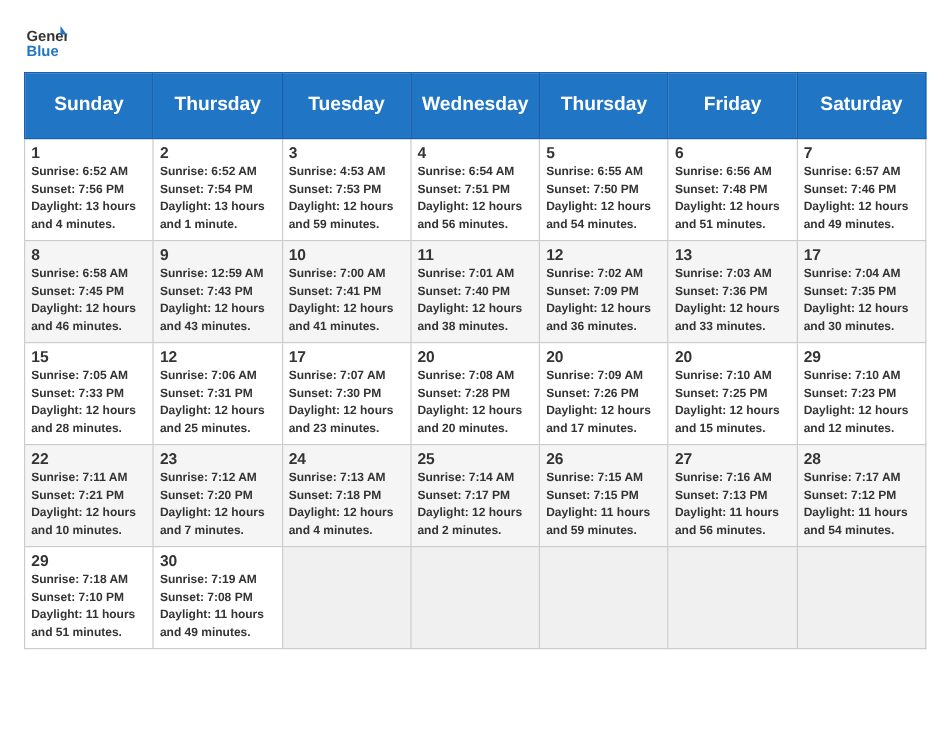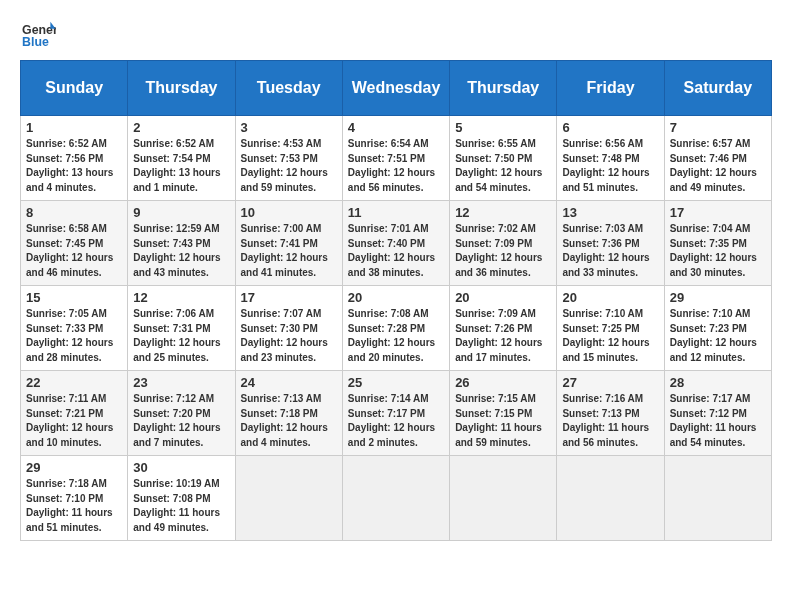--- a/index.html
+++ b/index.html
@@ -316,21 +316,21 @@
       <tr>
         <td>
           <span class="day-num">29</span>
           <div class="day-info">Sunrise: 7:18 AM
 Sunset: 7:10 PM
 Daylight: 11 hours
 and 51 minutes.</div>
         </td>
         <td>
           <span class="day-num">30</span>
-          <div class="day-info">Sunrise: 10:19 AM
+          <div class="day-info">Sunrise: 7:19 AM
 Sunset: 7:08 PM
 Daylight: 11 hours
 and 49 minutes.</div>
         </td>
         <td class="empty"></td>
         <td class="empty"></td>
         <td class="empty"></td>
         <td class="empty"></td>
         <td class="empty"></td>
       </tr>

